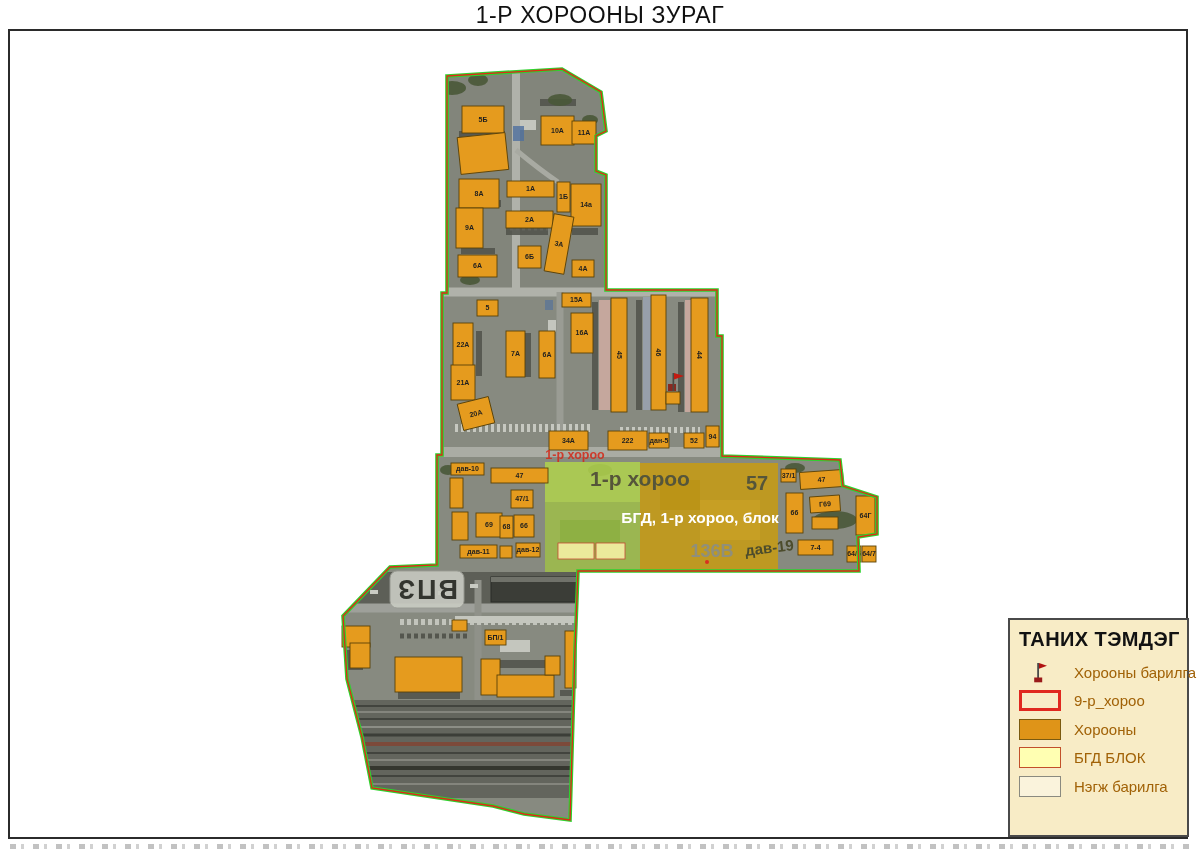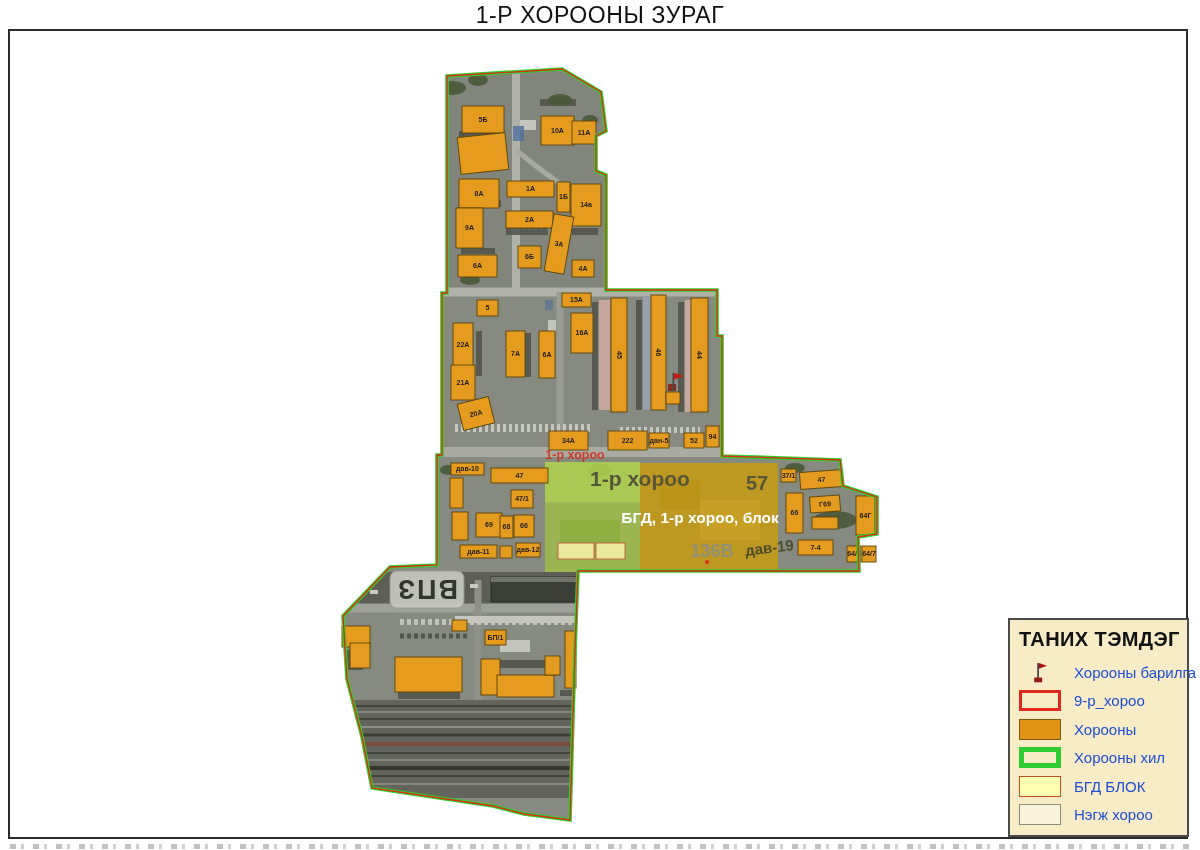--- a/index.html
+++ b/index.html
@@ -26,21 +26,21 @@
           background:#f8ecc6;border:2px solid #4a4a4a;box-sizing:border-box;padding:5px 7px 4px 7px;}
   .legend-title{font-size:20px;font-weight:bold;color:#121212;margin:3px 0 7px 2px;letter-spacing:.4px;}
   .legend-row{display:flex;align-items:center;height:28.5px;}
   .swatch{width:42px;height:21px;box-sizing:border-box;margin:0 13px 0 2px;flex:none;}
   .swatch.red-outline{border:3px solid #e0281e;}
   .swatch.orange-fill{background:#df9418;border:1px solid #7a5a10;}
   .swatch.green-outline{border:5px solid #2ecc2e;}
   .swatch.yellow-fill{background:#ffffb2;border:1px solid #c2502a;}
   .swatch.plain-fill{background:#faf3dc;border:1px solid #8a8a80;}
   .swatch.flag{border:none;display:flex;align-items:center;justify-content:center;height:24px;}
-  .legend-label{font-size:15px;color:#1d4ed8;white-space:nowrap;}
+  .legend-label{font-size:15px;color:#a16207;white-space:nowrap;}
 </style>
 </head>
 <body>
 
 <div class="page">
 
   <div class="map-title">1-Р ХОРООНЫ ЗУРАГ</div>
 
   <svg id="map-svg" width="1200" height="850" viewBox="0 0 1200 850">
     <defs>
@@ -434,27 +434,23 @@
         </div>
         <div class="legend-row">
           <span class="swatch red-outline"></span>
           <span class="legend-label">9-р_хороо</span>
         </div>
         <div class="legend-row">
           <span class="swatch orange-fill"></span>
           <span class="legend-label">Хорооны</span>
         </div>
         <div class="legend-row">
-          <span class="swatch green-outline"></span>
-          <span class="legend-label">Хорооны хил</span>
-        </div>
-        <div class="legend-row">
           <span class="swatch yellow-fill"></span>
           <span class="legend-label">БГД БЛОК</span>
         </div>
         <div class="legend-row">
           <span class="swatch plain-fill"></span>
-          <span class="legend-label">Нэгж хороо</span>
+          <span class="legend-label">Нэгж барилга</span>
         </div>
       </div>
   </div>
 
 </div>
 
 </body></html>

